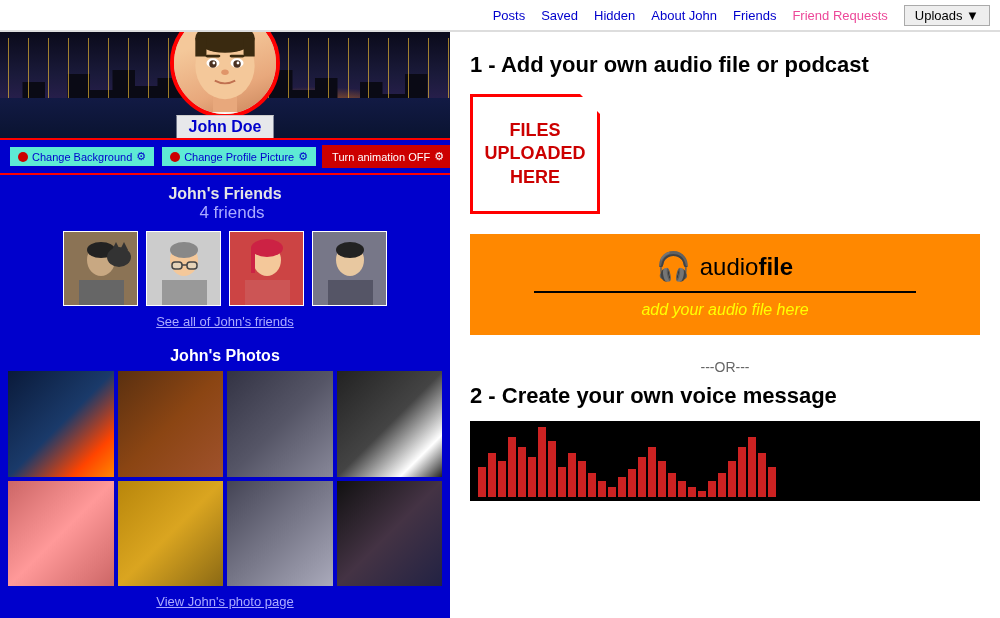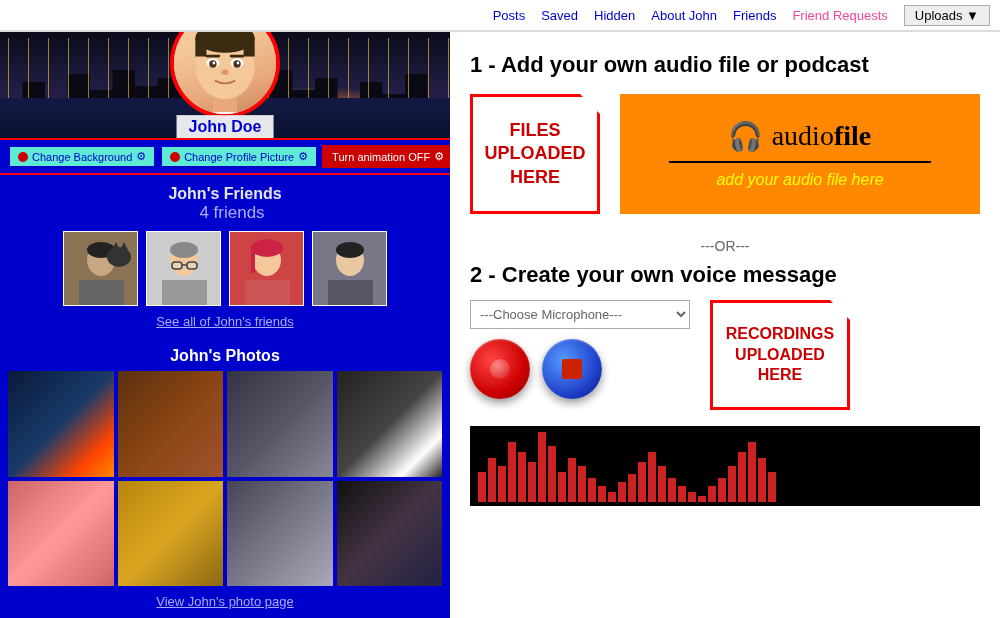--- a/index.html
+++ b/index.html
@@ -272,20 +272,21 @@
       font-size: 22px;
       color: #000;
       font-weight: bold;
       margin-bottom: 16px;
     }
 
     .upload-area-row {
       display: flex;
       gap: 20px;
       margin-bottom: 16px;
+      flex-direction: column;
     }
 
     
     .files-box {
       width: 130px;
       min-height: 120px;
       border: 3px solid red;
       display: flex;
       align-items: center;
       justify-content: center;
@@ -598,53 +599,33 @@
 
     <div class="upload-area-row">
 
       <div class="files-box">
         <div class="files-box-inner">FILES UPLOADED HERE</div>
       </div>
 
       <div class="audiofile-area">
         <div class="audiofile-header">
           <span class="headphone-icon">🎧</span>
-          <div style="font-size:28px;color:#000;font-family:Liberation Serif, serif;">
+          <div style="font-size:24px;color:#000;">
             <span style="font-weight:normal;">audio</span><span style="font-weight:bold;">file</span>
           </div>
         </div>
         <div class="audiofile-underline"></div>
         <a class="audiofile-link">add your audio file here</a>
       </div>
     </div>
 
     <div class="or-divider">---OR---</div>
 
     <div class="section-title-2">2 - Create your own voice message</div>
 
-    <div class="voice-record-row">
-      <div class="voice-controls">
-        <select class="mic-select">
-          <option>---Choose Microphone---</option>
-        </select>
-
-        <div class="record-buttons">
-          <button class="record-btn record-btn-red" title="Record">
-            <span style="width:20px;height:20px;border-radius:50%;background:radial-gradient(circle at 40% 35%, rgba(255,255,255,0.4), transparent);"></span>
-          </button>
-          <button class="record-btn record-btn-stop" title="Stop">
-            <div class="stop-square"></div>
-          </button>
-        </div>
-      </div>
-
-      <div class="recordings-box">
-        <div class="recordings-box-inner">RECORDINGS UPLOADED HERE</div>
-      </div>
-    </div>
 
     <div class="waveform-area" id="waveform-container">
     <div class="waveform-bar" style="height: 30px;"></div>
         <div class="waveform-bar" style="height: 44px;"></div>
         <div class="waveform-bar" style="height: 36px;"></div>
         <div class="waveform-bar" style="height: 60px;"></div>
         <div class="waveform-bar" style="height: 50px;"></div>
         <div class="waveform-bar" style="height: 40px;"></div>
         <div class="waveform-bar" style="height: 70px;"></div>
         <div class="waveform-bar" style="height: 56px;"></div>

